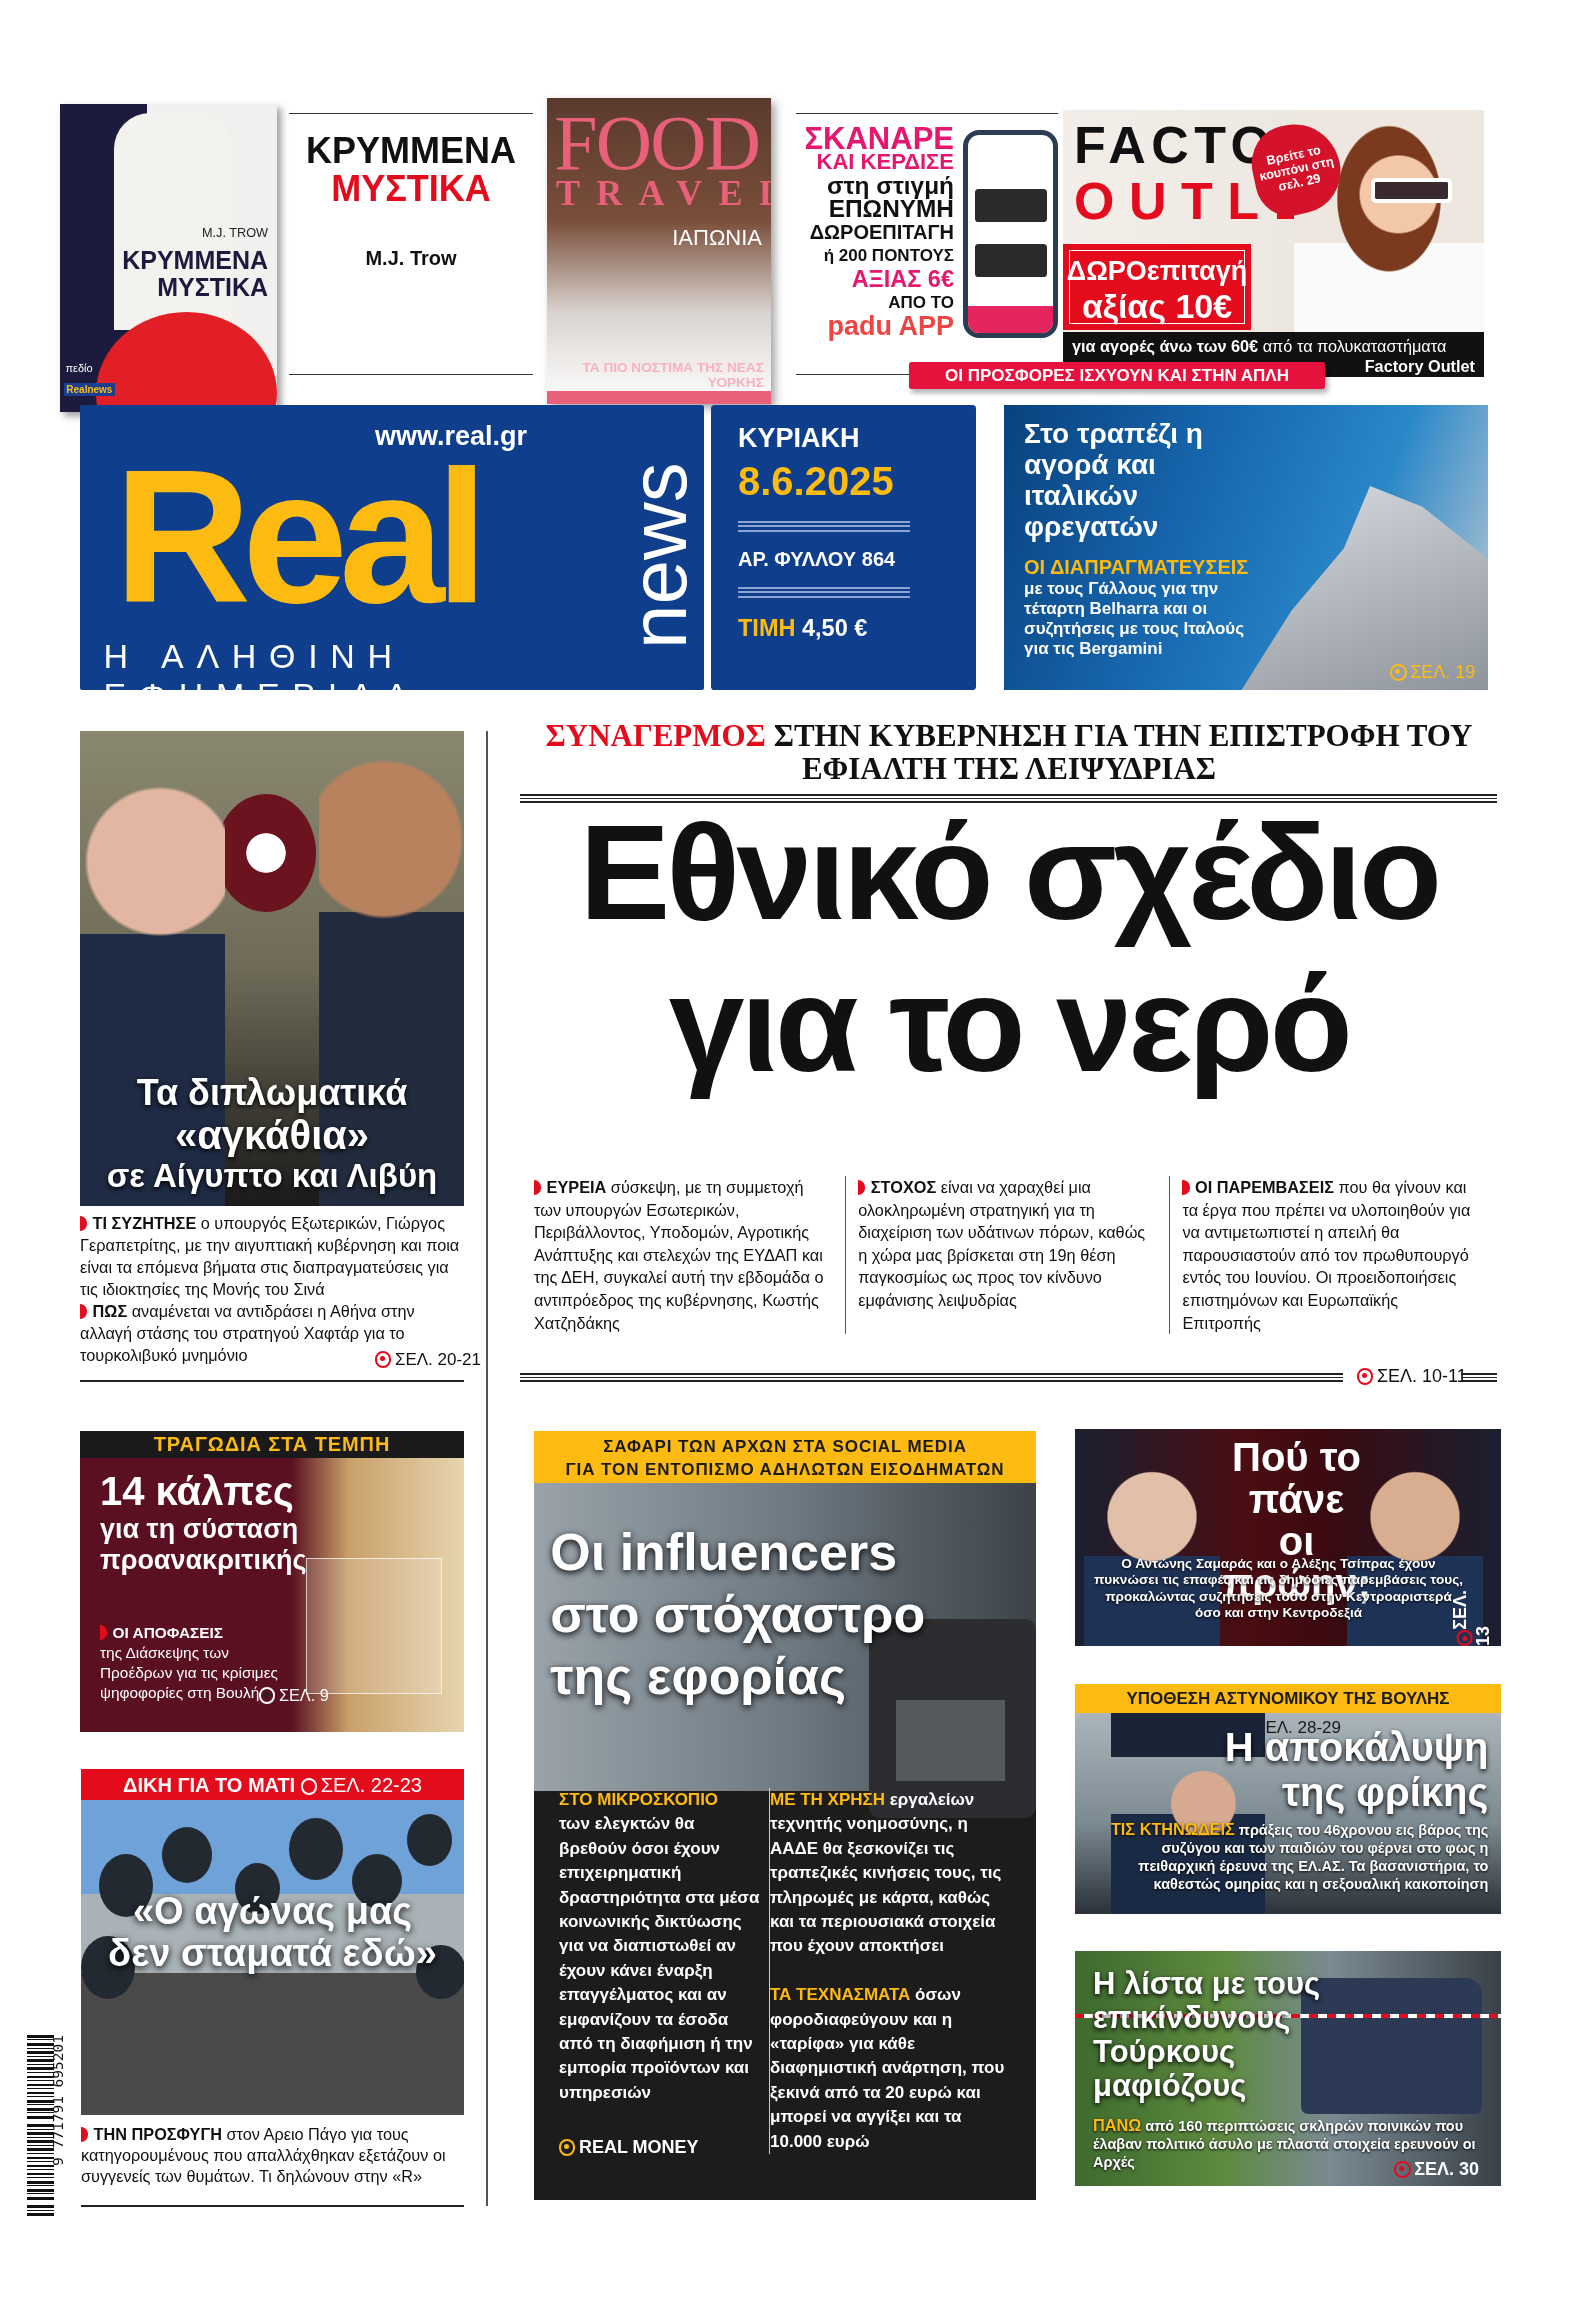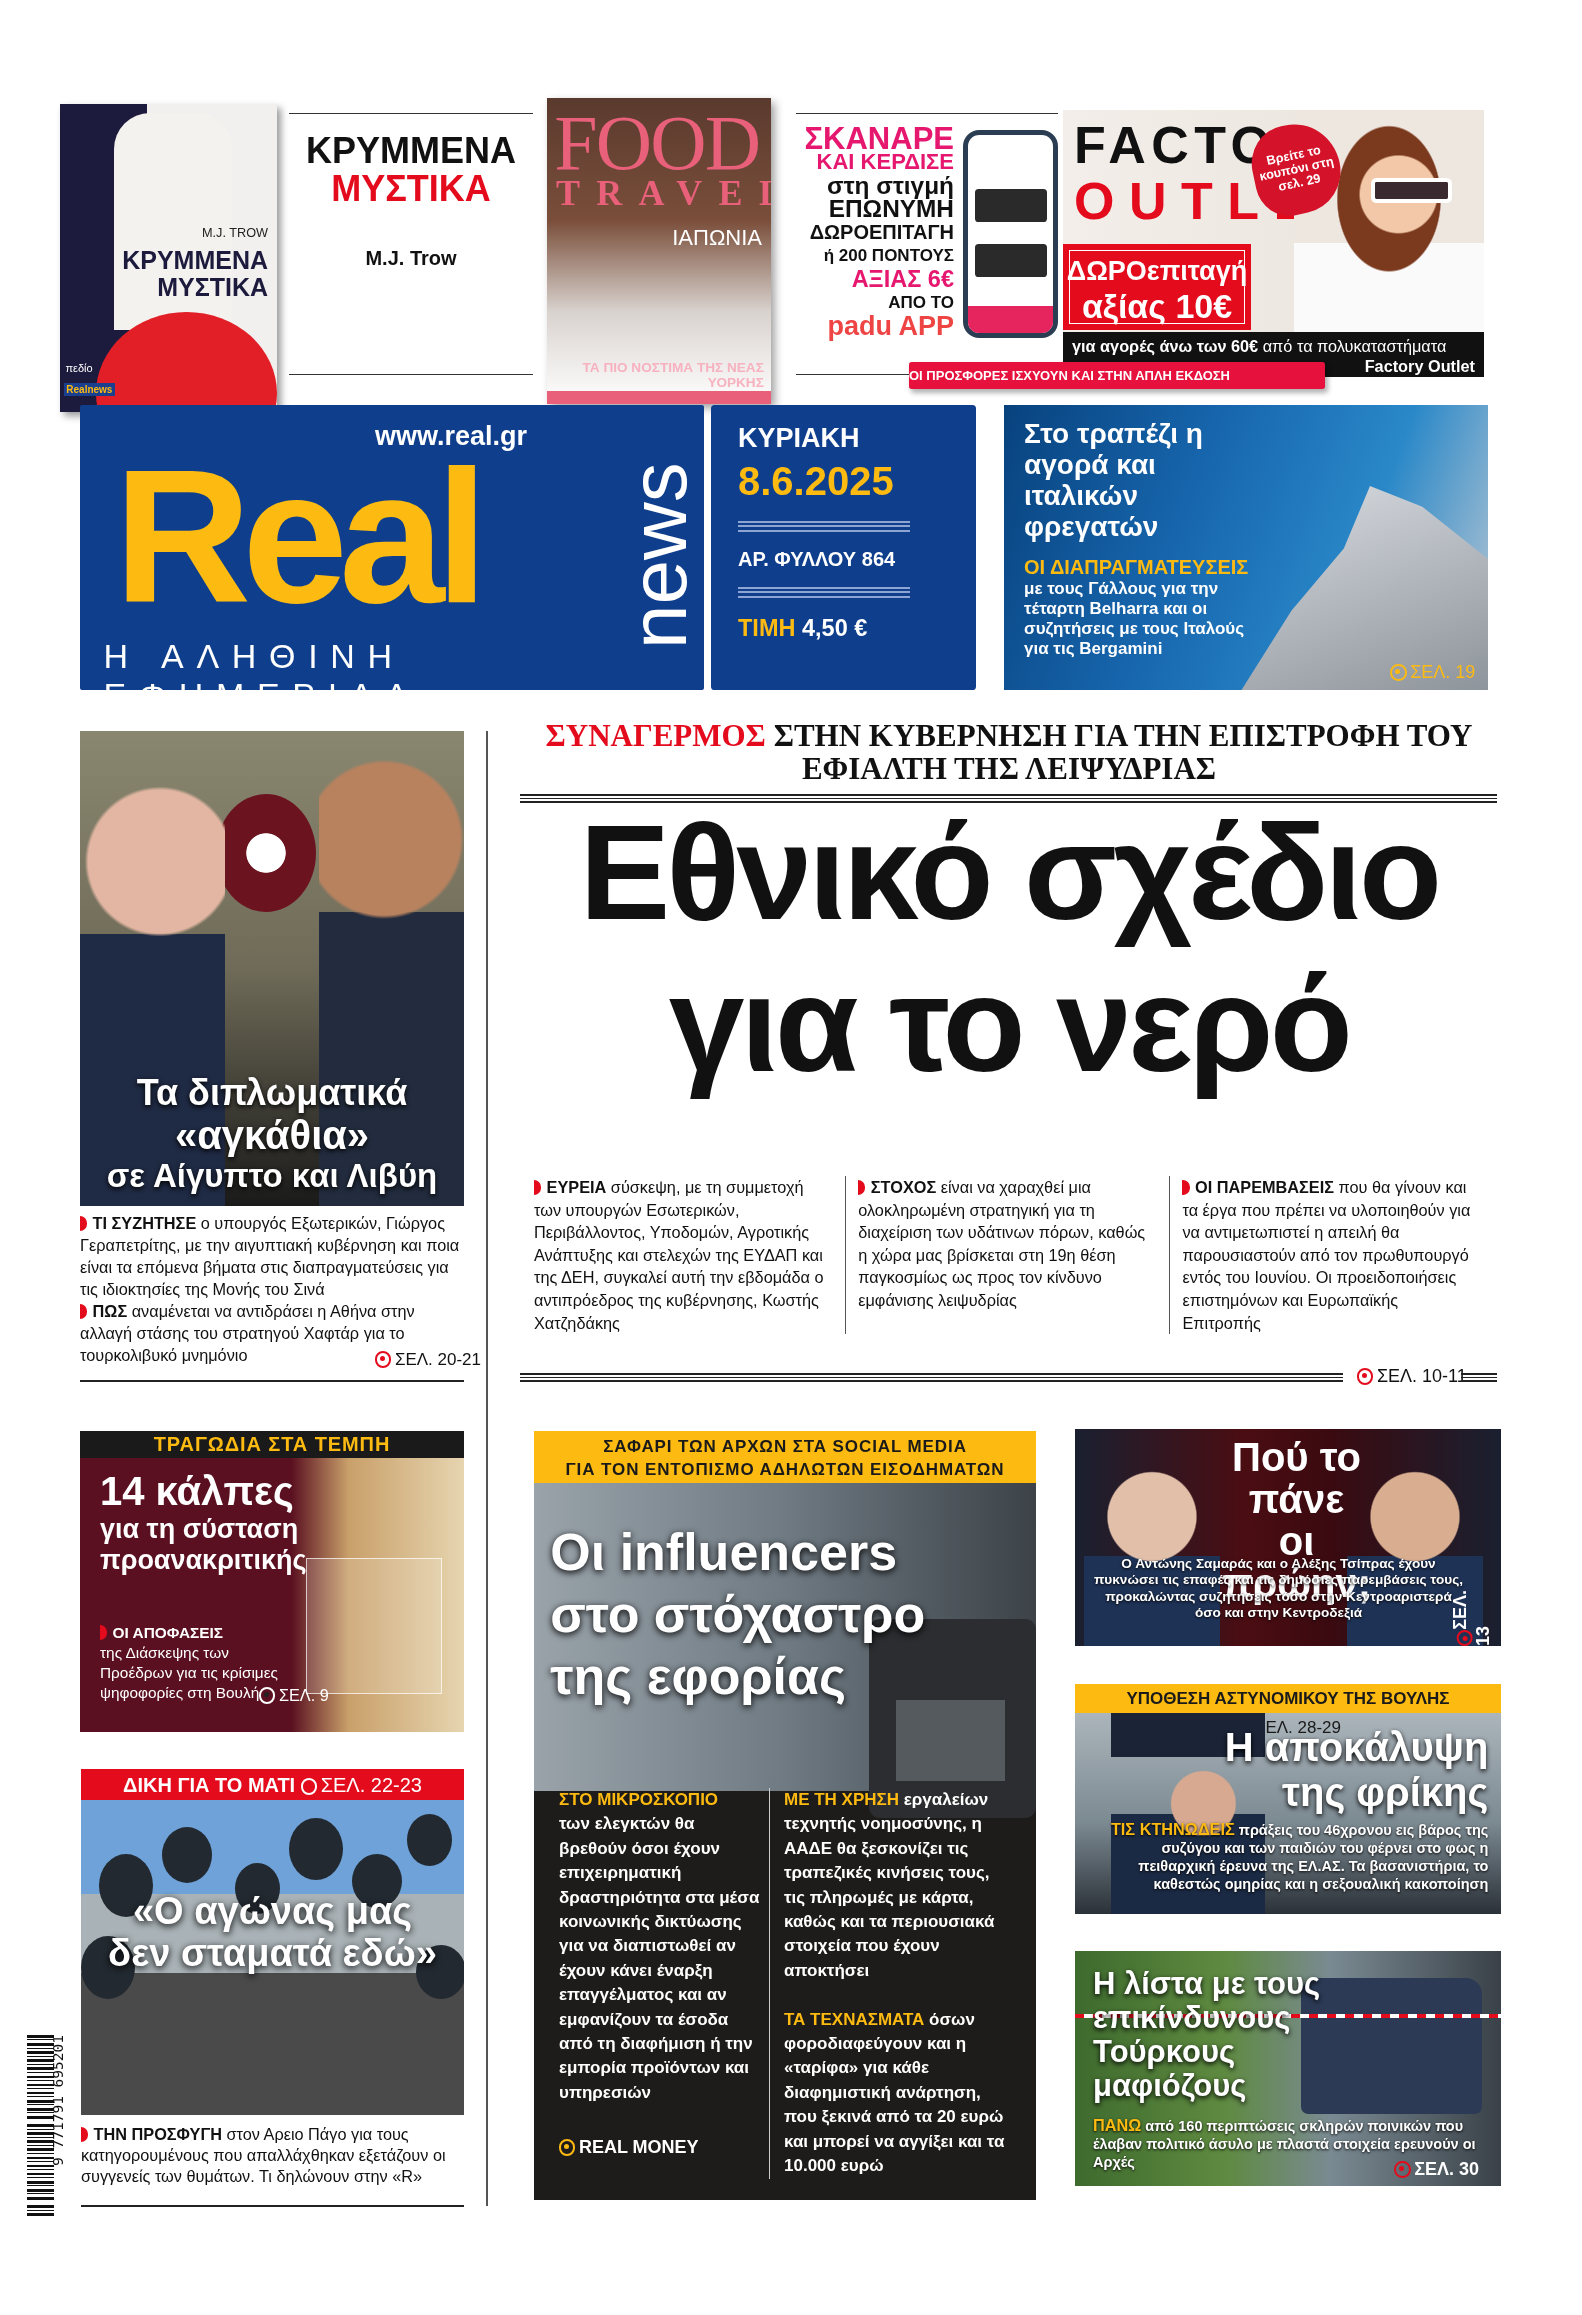--- a/index.html
+++ b/index.html
@@ -35,21 +35,21 @@
 .padu{left:796px;top:113px;width:262px;height:262px;border-top:1.8px solid #333;border-bottom:1.8px solid #333}
 .padu .txt{position:absolute;left:0;top:12.7px;width:158px;text-align:right;font-weight:bold;line-height:23.5px}
 .padu .l1{font-size:31px;color:#e6176f}
 .padu .l2{font-size:22px;color:#e6176f}
 .padu .l3{font-size:24.4px;color:#111}
 .padu .l4{font-size:23.5px;color:#e6176f}
 .padu .logo{font-size:27px;color:#ef4444}
 .phone{position:absolute;left:167px;top:16.3px;width:95px;height:208px;border-radius:16.3px;background:#fff;border:5.4px solid #2a3d52}
 .phone .bot{position:absolute;bottom:0;left:0;right:0;height:27px;background:#e6245e;border-radius:0 0 11px 11px}
 .phone .card{position:absolute;left:7.2px;width:72px;height:33px;background:#2a2a2a;border-radius:3.6px}
-.offer-bar{left:909px;top:362px;width:416px;height:27px;background:#e6113c;color:#fff;font-weight:bold;font-size:13px;line-height:27px;text-align:left;border-radius:2.7px;box-shadow:2.7px 3.6px 5.4px rgba(0,0,0,.3)}
+.offer-bar{left:909px;top:362px;width:416px;height:27px;background:#e6113c;color:#fff;font-weight:bold;font-size:17px;line-height:27px;text-align:center;border-radius:2.7px;box-shadow:2.7px 3.6px 5.4px rgba(0,0,0,.3)}
 .factory{left:1063px;top:110px;width:421px;height:267px;background:linear-gradient(90deg,#f3eee9,#e9e2dc)}
 .factory .ft{position:absolute;left:11px;top:7.2px;font-size:52px;font-weight:bold;letter-spacing:5.4px;line-height:56px}
 .factory .ou{color:#e30b1c;letter-spacing:14.5px}
 .factory .box{position:absolute;left:0;top:134px;width:188px;height:86px;background:#e30b1c;border:2.7px solid #e30b1c;outline:1.8px solid #fff;outline-offset:-7.2px;color:#fff;text-align:center;font-weight:bold}
 .factory .box .a{font-size:27px;line-height:33px;margin-top:9px}
 .factory .box .b{font-size:34px;line-height:36px}
 .factory .blob{position:absolute;left:190px;top:13.6px;width:87px;height:90px;background:#d4122a;border-radius:45% 55% 50% 40%;color:#fff;font-size:12.7px;font-weight:bold;text-align:center;padding-top:23.5px;transform:rotate(-12deg)}
 .factory .woman{position:absolute;left:231px;top:0;width:190px;height:222px;background:radial-gradient(circle at 55% 38%,#f3c8a9 0 22%,transparent 23%),radial-gradient(ellipse at 50% 40%,#7b3a1e 0 38%,transparent 39%),linear-gradient(180deg,#eee7e0 0 60%,#fafafa 60%)}
 .factory .glasses{position:absolute;left:308px;top:68px;width:81px;height:25px;border:4.5px solid #fff;background:#3a2a30;border-radius:5.4px}
 .factory .foot{position:absolute;left:0;top:222px;width:421px;height:45px;background:#111;color:#fff;font-size:16.3px;padding:3.6px 9px;line-height:20px}
@@ -112,21 +112,21 @@
 .ref1011{left:1357px;top:1366px;font-size:18px}
 
 
 .infl{left:534px;top:1431px;width:502px;height:769px;background:#1e1c1a;overflow:hidden;color:#fff}
 .infl .top{height:52px;background:#fdbb12;color:#1a1a1a;text-align:center;font-weight:bold;font-size:17px;line-height:23.5px;padding-top:3.6px;letter-spacing:0.9px}
 .infl .photo{position:absolute;left:0;top:52px;width:502px;height:308px;background:linear-gradient(90deg,#9aa3aa,#6f7a82 50%,#3c4248)}
 .infl .cam{position:absolute;left:335px;top:136px;width:167px;height:199px;background:#2b2d30;border-radius:11px}
 .infl .cam .scr{position:absolute;left:27px;top:81px;width:109px;height:81px;background:#555a5e}
 .infl .h{position:absolute;left:16.3px;top:90px;font-weight:bold;font-size:52px;line-height:62px;text-shadow:0 1.8px 7.2px #000}
 .infl .colA{position:absolute;left:25px;top:357px;width:204px;font-size:17px;line-height:24.4px;font-weight:bold}
-.infl .colB{position:absolute;left:235px;top:357px;width:244px;font-size:17px;line-height:24.4px;font-weight:bold;border-left:0.9px solid #ccc;padding-left:14px}
+.infl .colB{position:absolute;left:235px;top:357px;width:244px;font-size:17px;line-height:24.4px;font-weight:bold;border-left:0.9px solid #ccc;padding-left:0}
 .infl .rm{position:absolute;left:25px;top:706px;font-size:18px;font-weight:bold}
 
 
 .pron{left:1075px;top:1429px;width:426px;height:217px;background:linear-gradient(90deg,#1a2030,#4a0d12 40%,#3a0a10 60%,#1a2030);overflow:hidden;color:#fff}
 .pron .p1{position:absolute;left:9px;top:18px;width:136px;height:199px;background:radial-gradient(circle at 50% 35%,#e2bfa9 0 30%,transparent 31%),linear-gradient(180deg,transparent 55%,#1e3256 55%)}
 .pron .p2{position:absolute;right:18px;top:18px;width:136px;height:199px;background:radial-gradient(circle at 50% 35%,#d8ad90 0 30%,transparent 31%),linear-gradient(180deg,transparent 55%,#1e3256 55%)}
 .pron .h{position:absolute;left:131px;top:7.2px;font-size:40px;font-weight:bold;line-height:42px;text-align:center;width:181px}
 .pron .sub{position:absolute;left:18px;top:127px;width:371px;text-align:center;font-size:13.6px;line-height:16.3px;font-weight:bold;text-shadow:0 0.9px 2.7px #000}
 .pron .ref{position:absolute;right:7.2px;top:136px;writing-mode:vertical-rl;transform:rotate(180deg);font-size:18px;font-weight:bold}
 .cop{left:1075px;top:1684px;width:426px;height:230px;background:linear-gradient(180deg,#b8c0c6,#7c8a92 60%,#2b3138);overflow:hidden;color:#fff}

